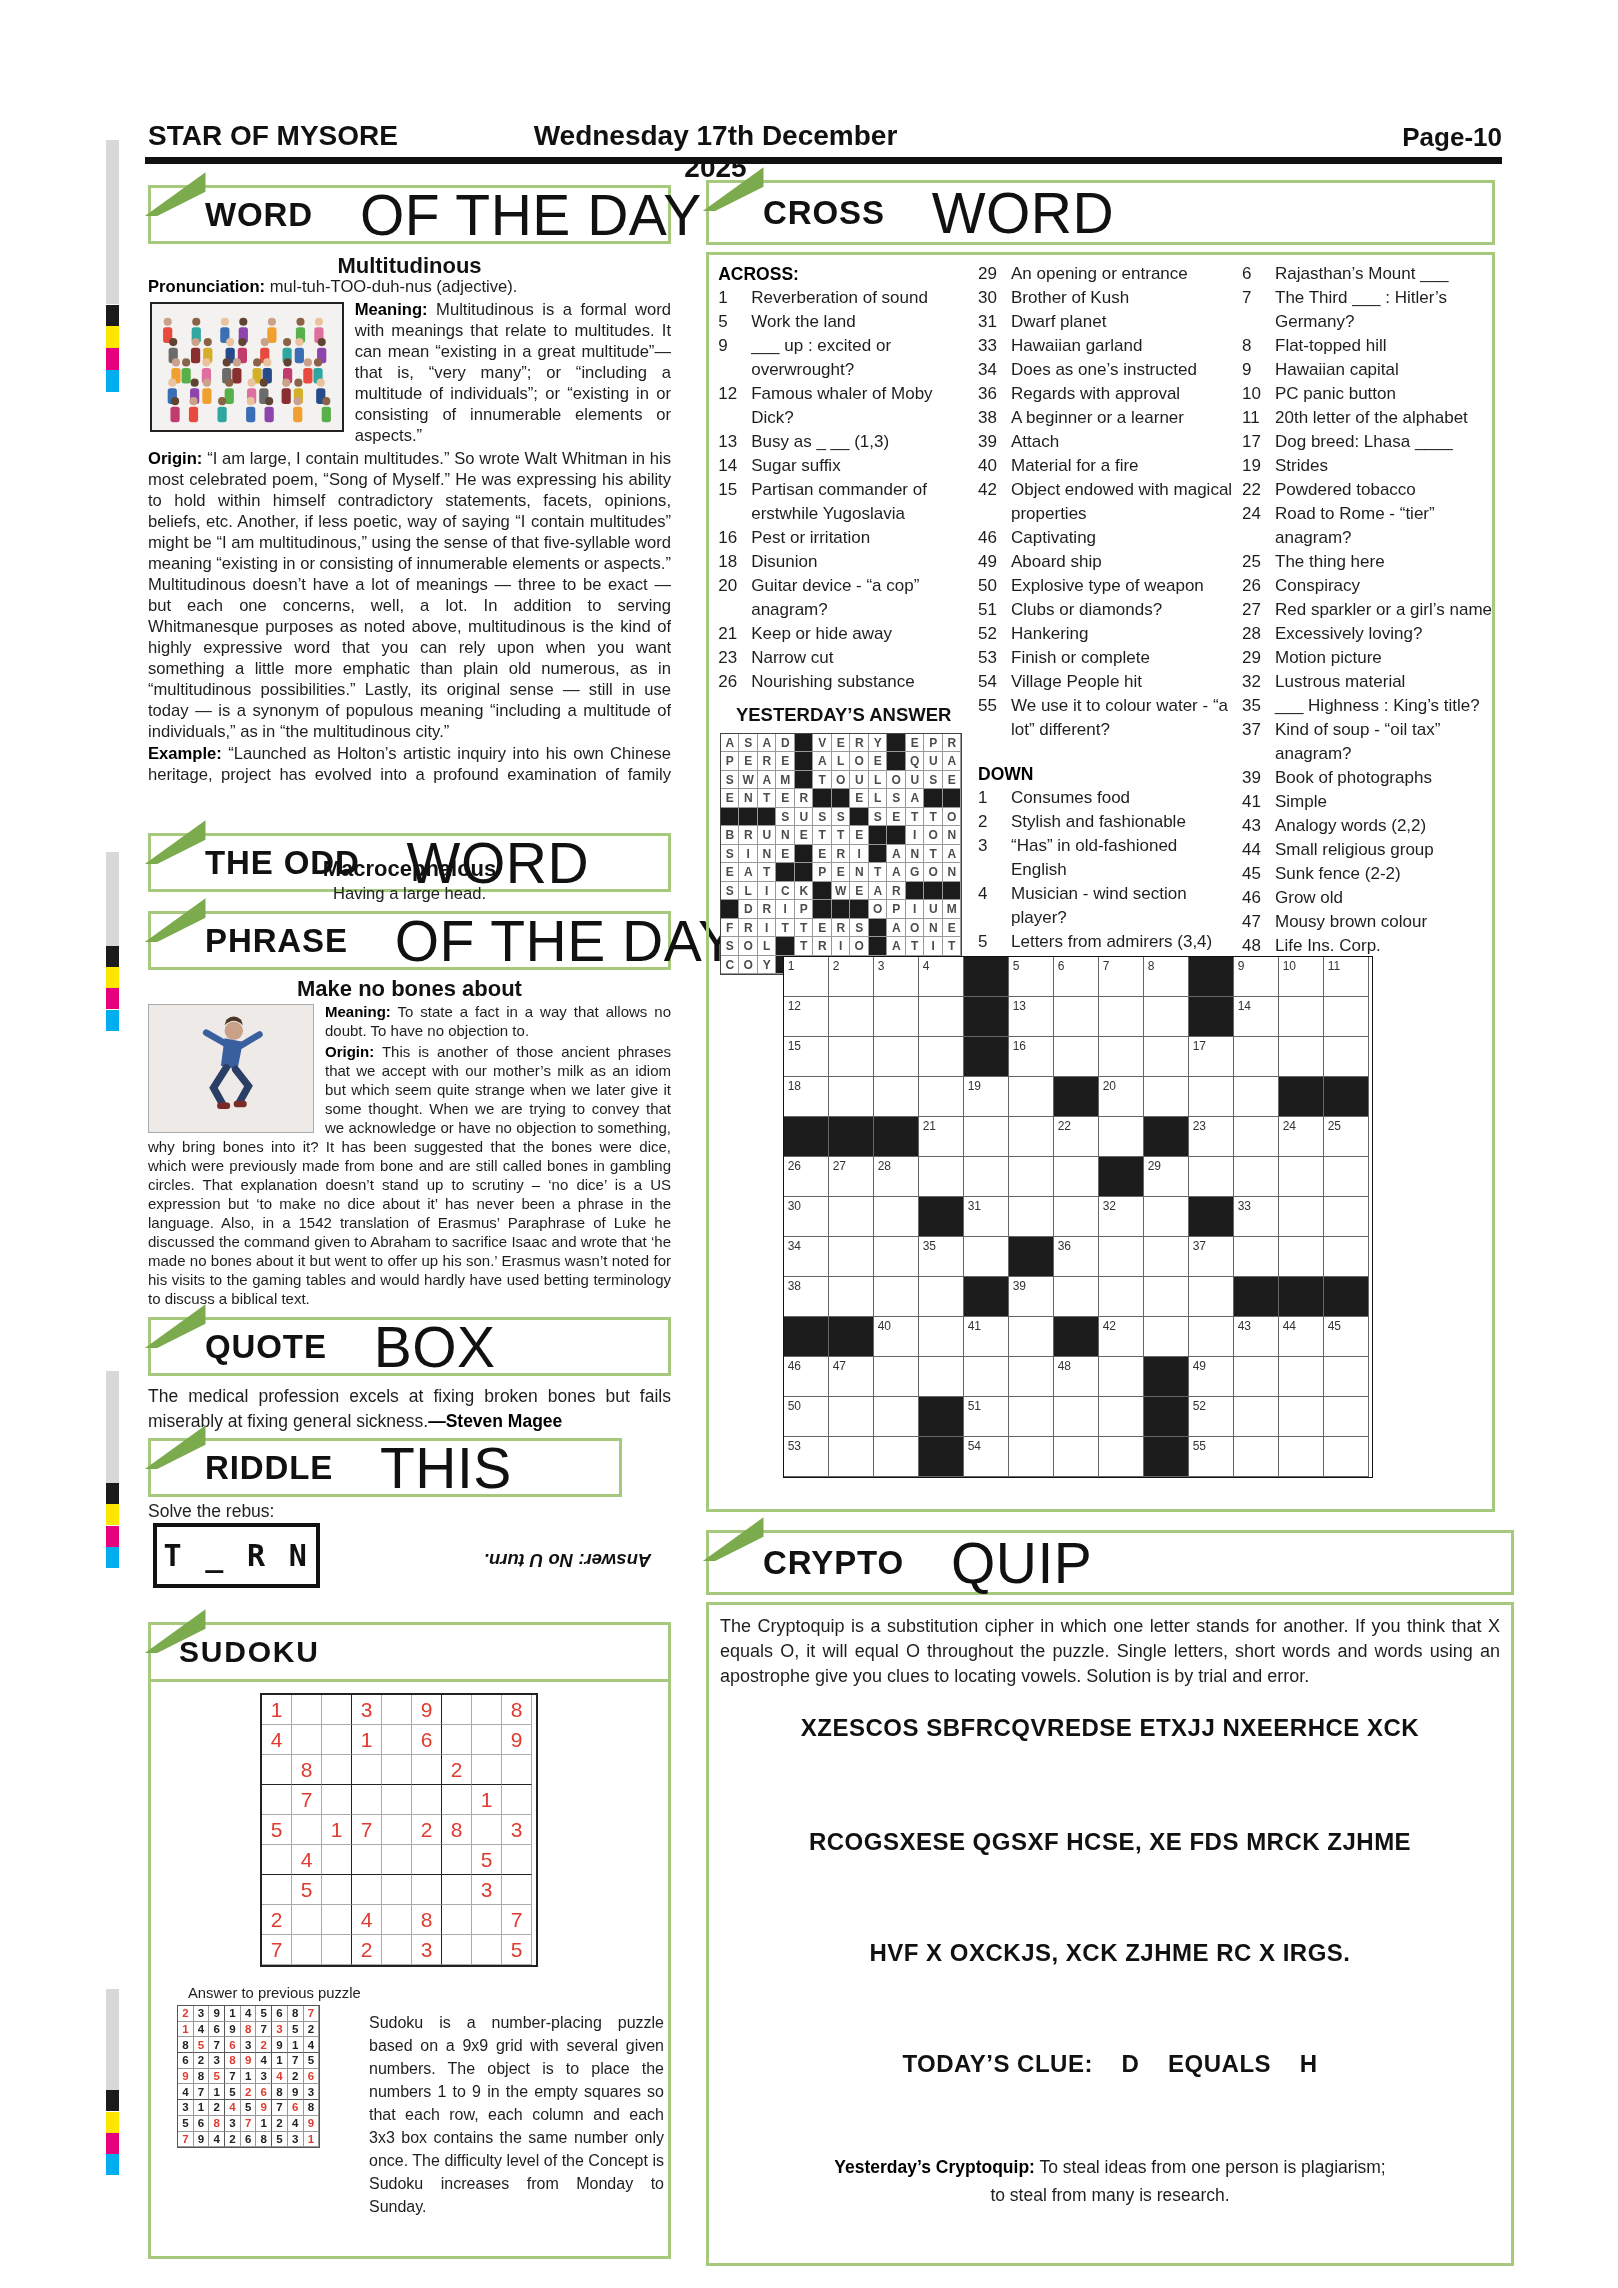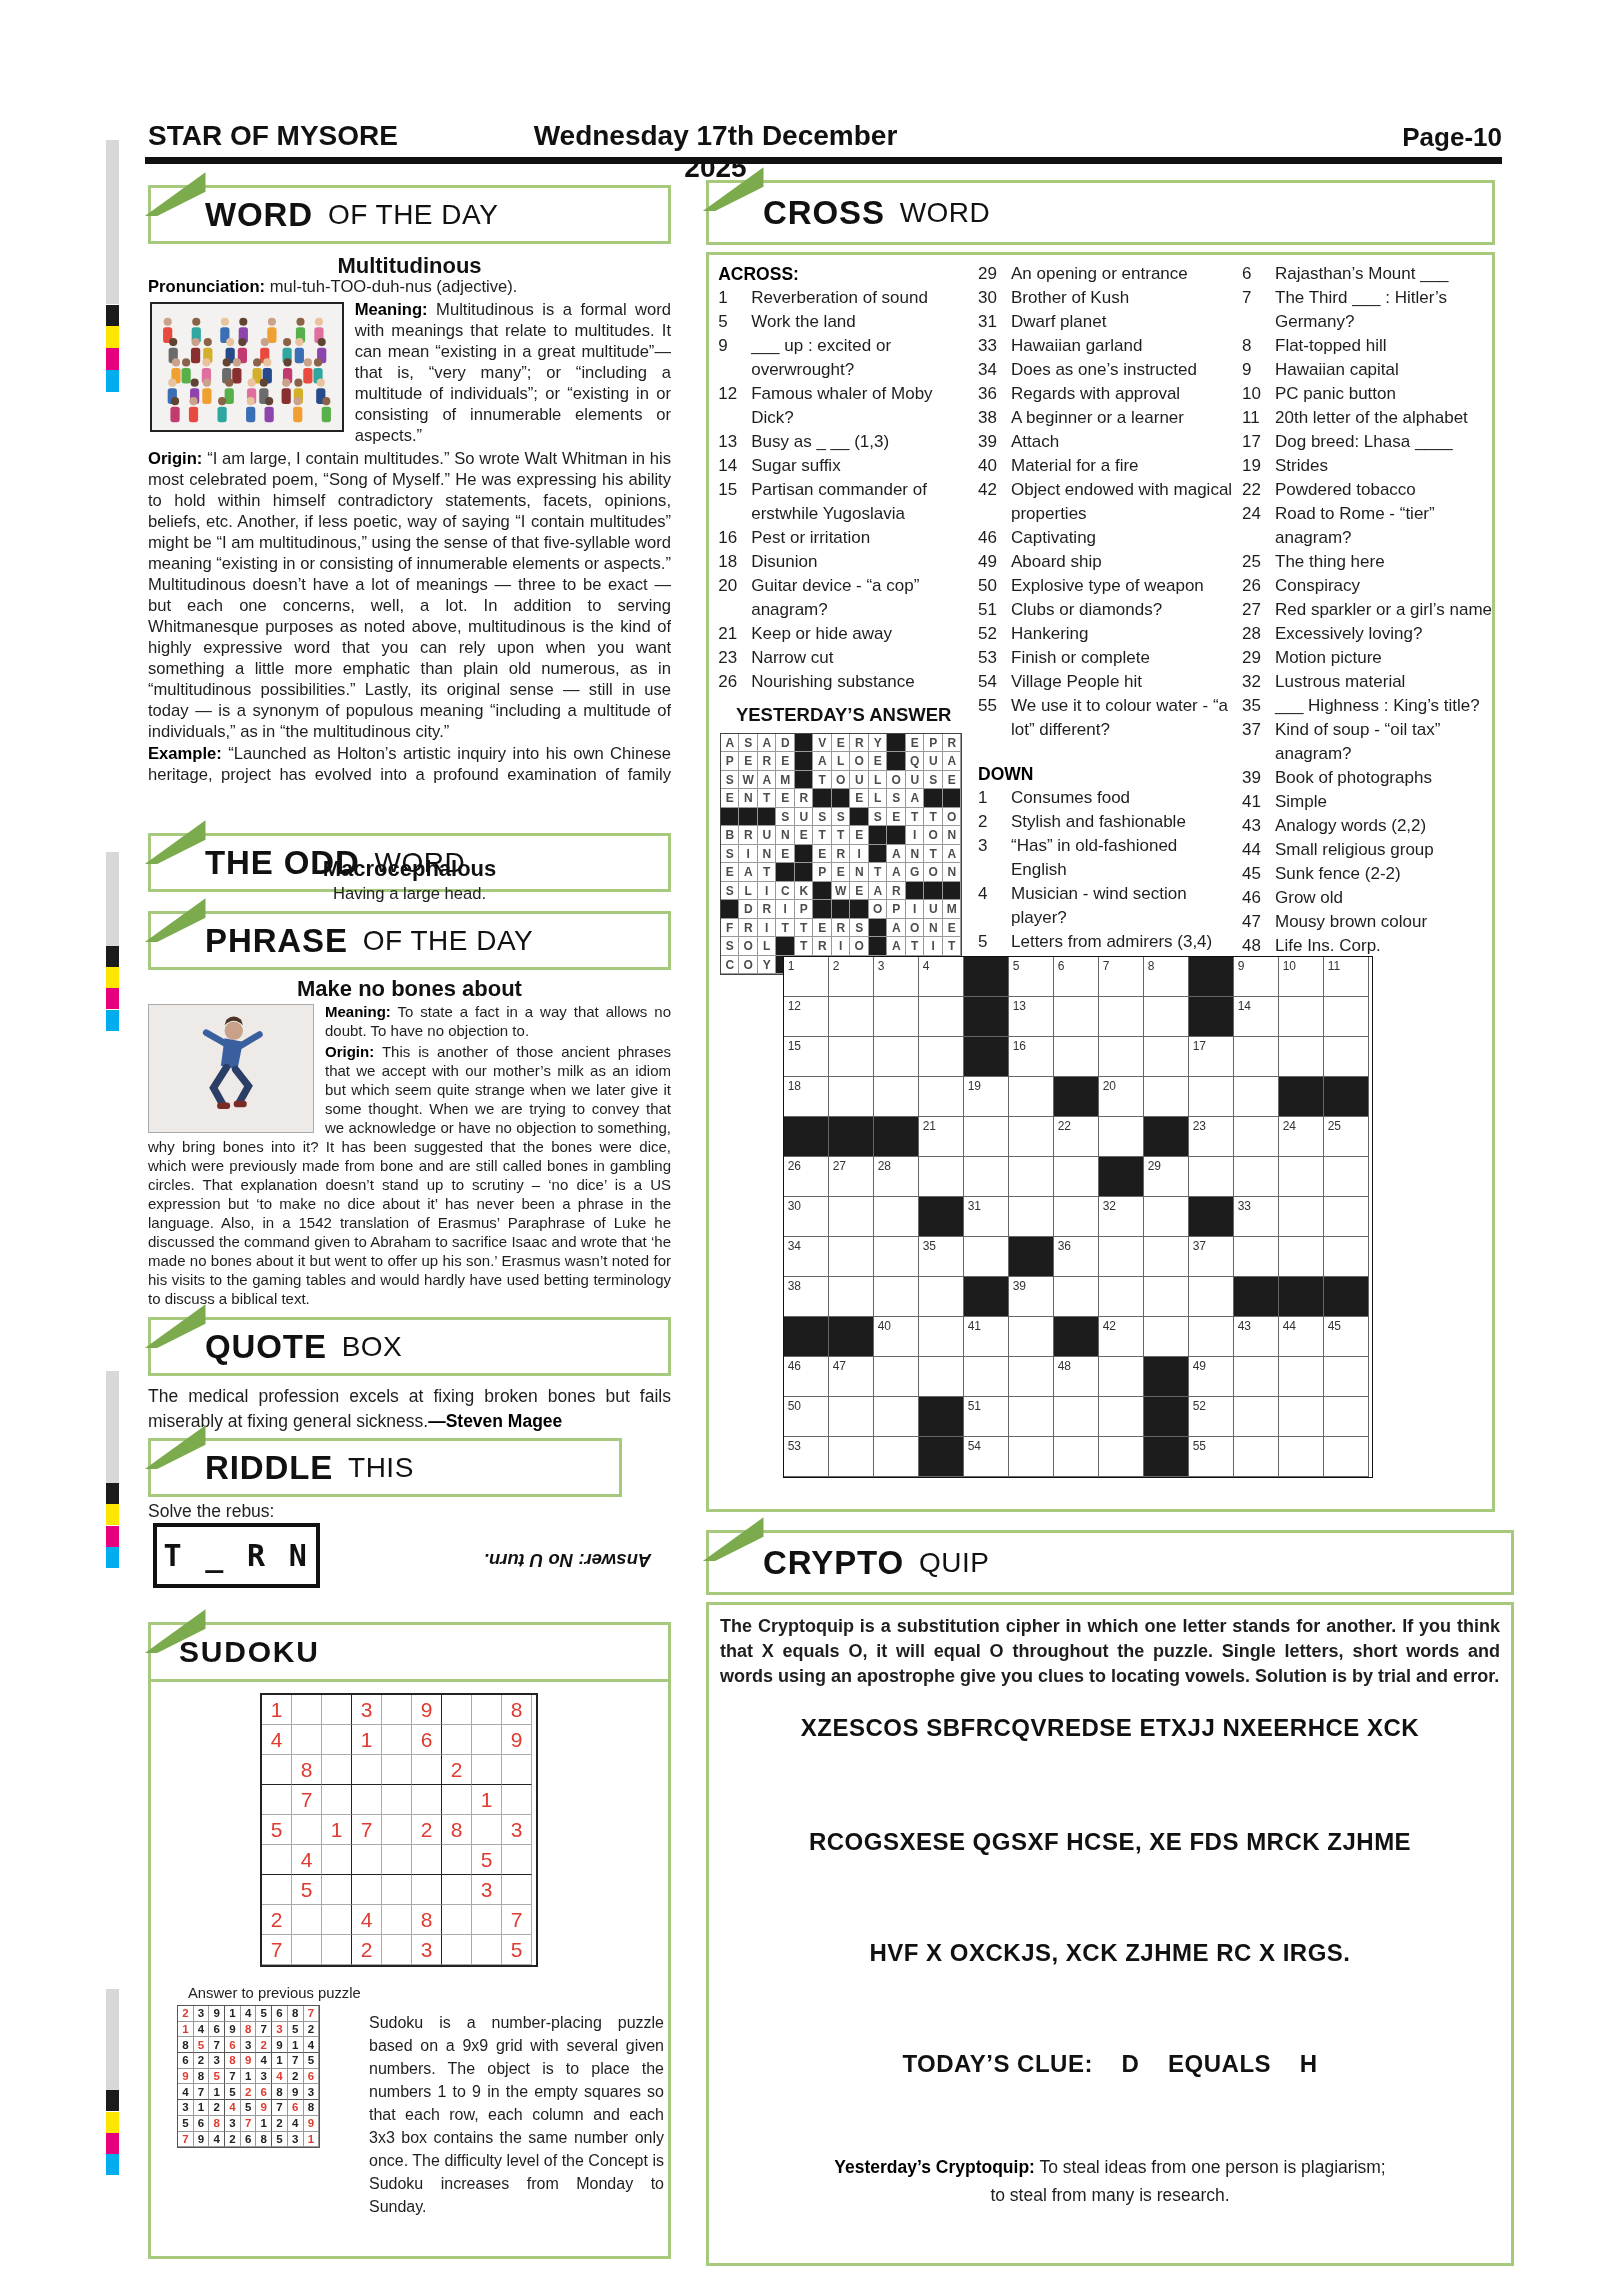--- a/index.html
+++ b/index.html
@@ -12,21 +12,21 @@
   .hrule{position:absolute;left:145px;top:157px;width:1357px;height:6.5px;background:#111;}
   
   .reg{position:absolute;left:106px;width:13px;}
   .rg{background:#d8d8d8;} .rk{background:#1b1b1b;} .ry{background:#ffe600;} .rm{background:#e6007e;} .rc{background:#00adee;}
   
   .hbox{position:absolute;background:#fff;border:3.7px solid #a7c97e;display:flex;align-items:center;
         padding-left:54px;box-sizing:border-box;gap:14.8px;}
   .fold{position:absolute;left:-6.5px;top:-15.7px;width:61px;height:44px;background:#7cab4e;
         clip-path:polygon(0 100%,100% 0,100% 44%,20% 100%);}
   .hb{font-weight:800;font-size:33px;letter-spacing:0.9px;color:#111;white-space:nowrap;}
-  .hl{font-weight:400;font-size:28px;color:#111;white-space:nowrap;letter-spacing:0.5px;}
+  .hl{font-weight:400;font-size:57px;color:#111;white-space:nowrap;letter-spacing:0.5px;margin-left:32px;}
   
   .ctr{text-align:center;}
   .secttitle{font-size:22px;font-weight:bold;color:#111;}
   .bodyblock{position:absolute;text-align:justify;color:#1e1e1e;}
   .bodyblock p{margin:0 0 1.8px 0;}
   b.lbl{color:#000;}
   .imgfloat{float:left;margin:3.7px 11px 3.7px 1.8px;background:#f4f2f0;border:2.8px solid #222;display:block;}
   .imgfloat2{float:left;margin:1.8px 11px 1.8px 0;background:#edeae8;border:0.9px solid #aaa;display:block;}
   
   .rebusbox{position:absolute;left:153px;top:1523px;width:159px;height:57px;border:4.6px solid #111;
@@ -66,21 +66,21 @@
       font-size:12px;font-weight:bold;color:#4c4c4c;box-sizing:border-box;}
   .yc.blk{background:#1b1b1b;}
   .downhdr{margin-top:20px;}
   .mgrid{position:absolute;left:74px;top:701px;display:grid;grid-template-columns:repeat(13,45px);
          grid-auto-rows:40px;border:1.8px solid #111;width:588px;background:#fff;}
   .mc{border-right:0.9px solid #666;border-bottom:0.9px solid #666;position:relative;box-sizing:border-box;}
   .mc.blk{background:#1c1c1c;}
   .mc .num{position:absolute;left:3.7px;top:1.8px;font-size:12px;color:#333;}
   
   .cqbox{position:absolute;left:706px;top:1602px;width:808px;height:664px;border:3.7px solid #a7c97e;box-sizing:border-box;}
-  .cqintro{position:absolute;left:11px;top:9.2px;width:780px;text-align:justify;font-size:18px;line-height:25px;color:#1e1e1e;font-weight:bold;}
+  .cqintro{position:absolute;left:11px;top:9.2px;width:780px;text-align:justify;font-size:18px;line-height:25px;color:#1e1e1e;}
   .cqline{position:absolute;left:0;width:100%;text-align:center;font-size:24px;font-weight:bold;color:#111;letter-spacing:0.5px;}
   .cqclue{white-space:pre;}
   .cqyest{position:absolute;left:0;width:100%;text-align:center;font-size:17.5px;color:#1e1e1e;}
 </style>
 </head>
 <body>
 
 <div class="page">
 
   <div>

